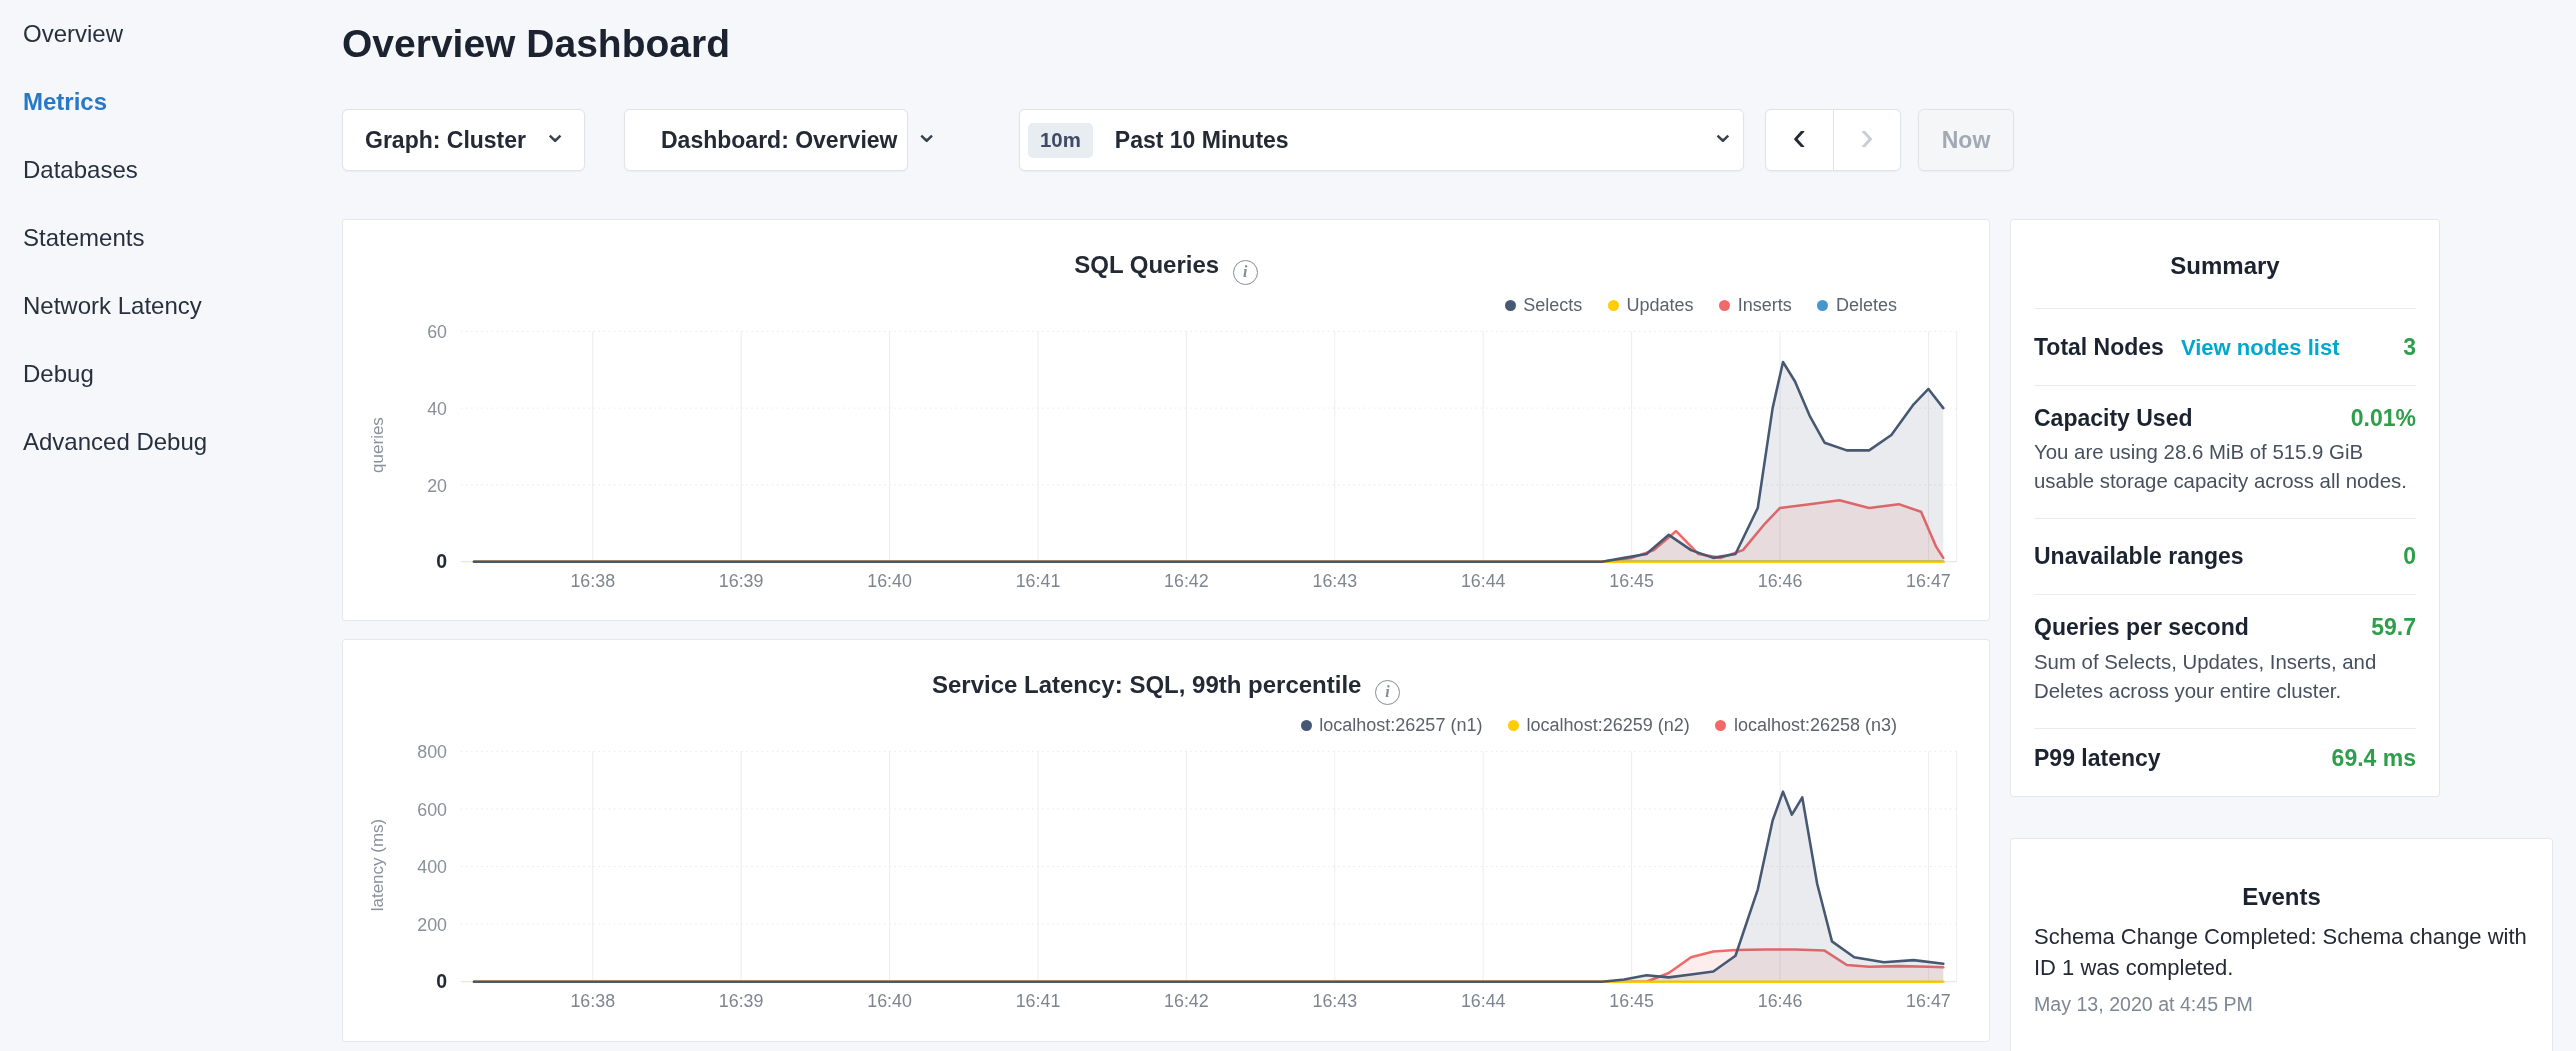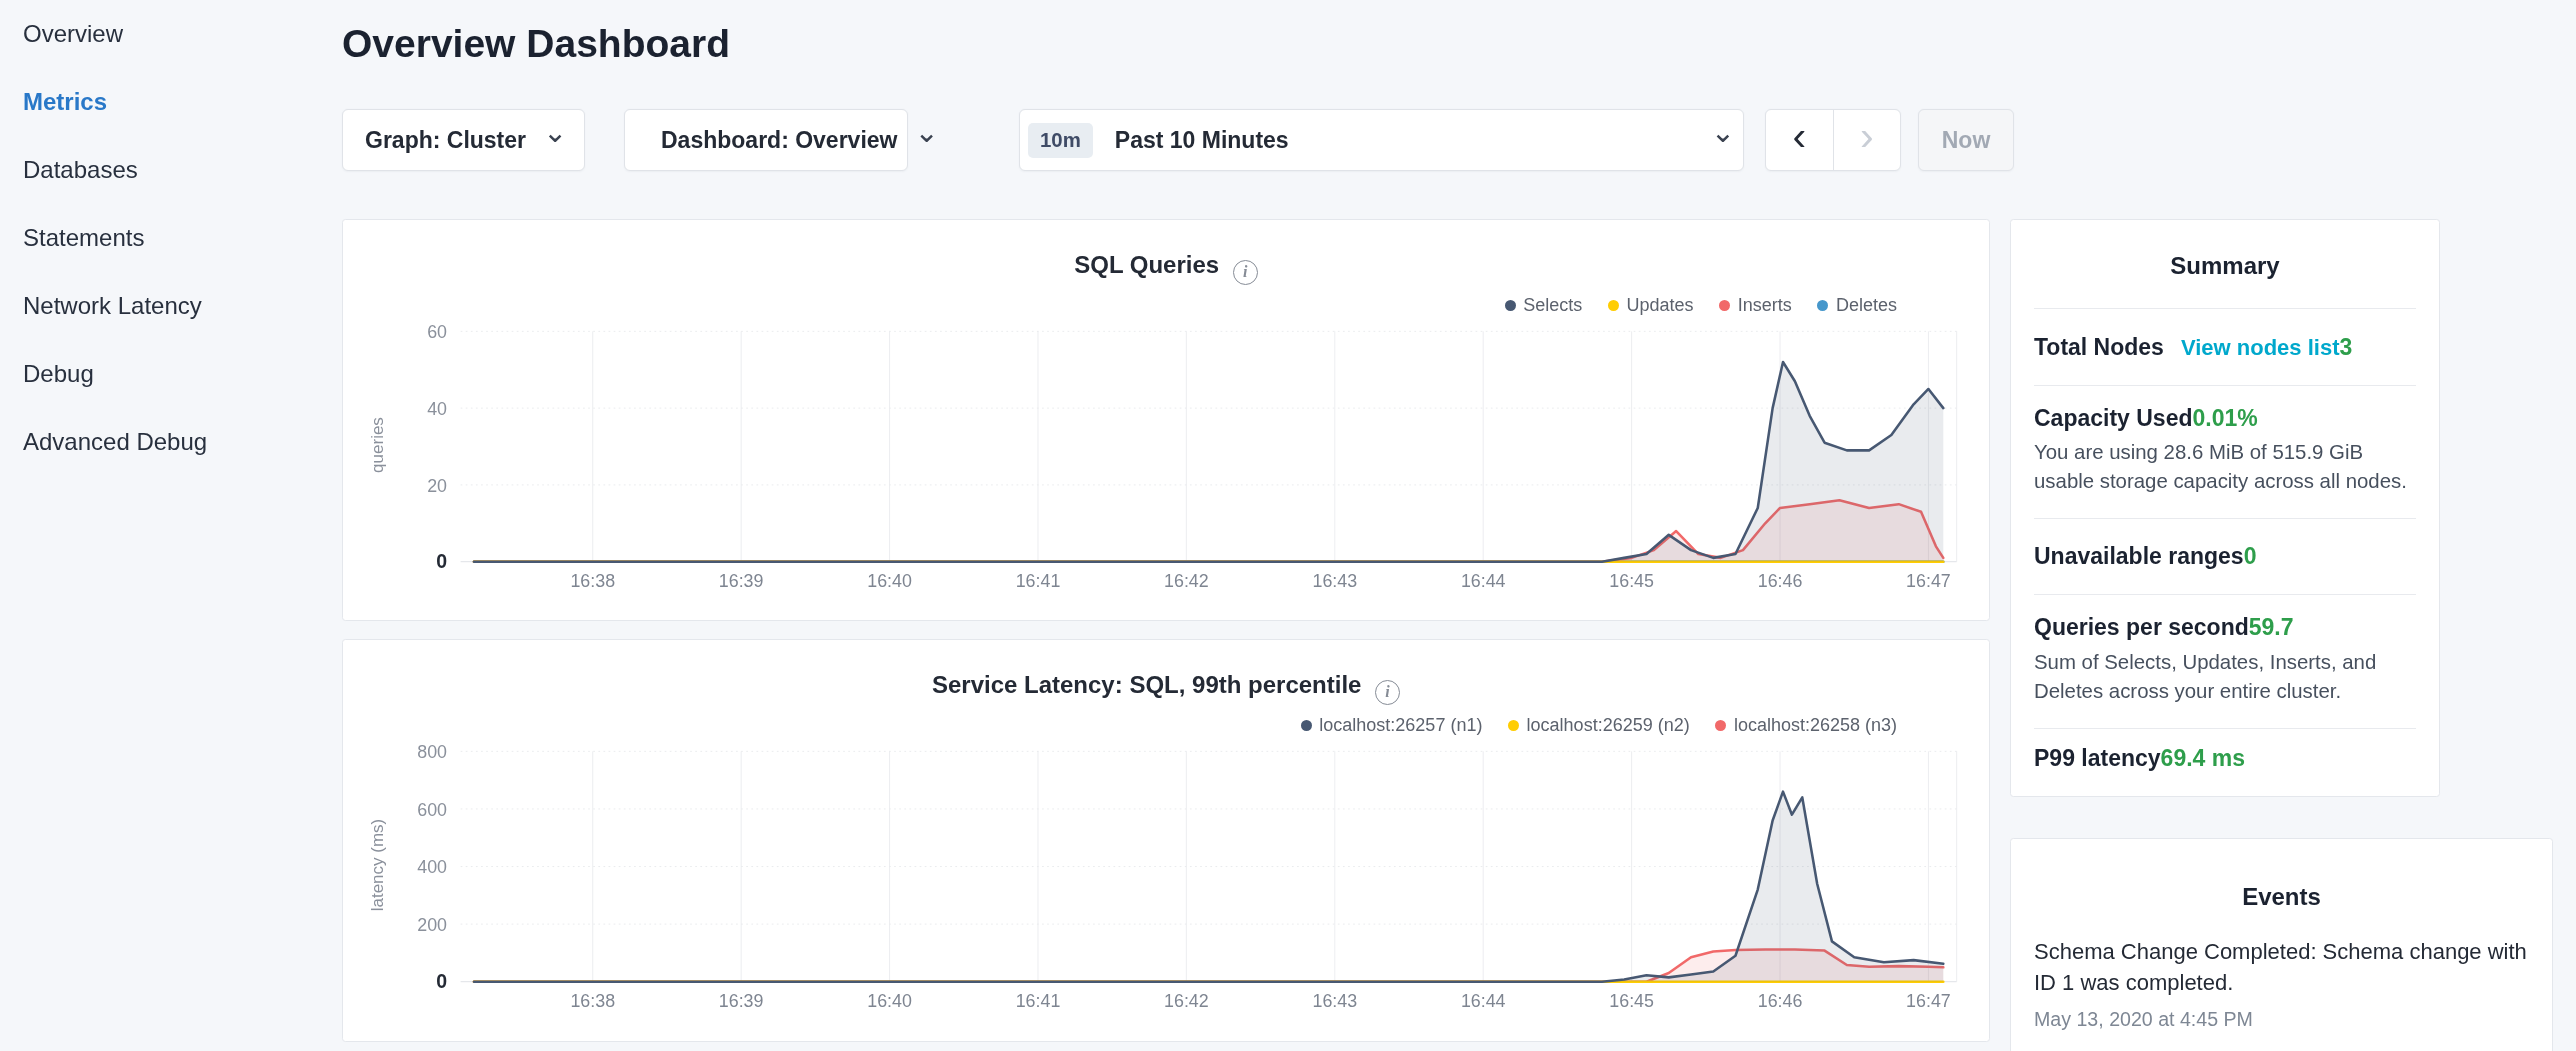--- a/index.html
+++ b/index.html
@@ -56,34 +56,34 @@
   .grid-v{stroke:#e8eaed;stroke-width:1}
   .grid-h{stroke:#e6e8eb;stroke-width:1;stroke-dasharray:2 4}
   .grid-zero{stroke:#d9dce1;stroke-width:1}
   text.xtick{fill:#7e8591;font-size:21px;text-anchor:middle}
   text.ytick{fill:#8a909b;font-size:21px;text-anchor:end}
   text.ytick.zero{fill:#242a35;font-weight:700;font-size:23px}
 
   
   .panel-title{text-align:center;padding-top:32px;font-size:24px;font-weight:700;height:88px;color:#1b2230}
   .srow{border-top:0.9px solid #e8eaee}
-  .srow-main{display:flex;align-items:center;height:100%}
+  .srow-main{display:flex;align-items:center;justify-content:space-between;height:100%}
   .srow.simple1{height:77px}
   .srow.simple2{height:76px}
   .srow.simple3{height:61px}
   .srow.withdesc{padding:18.7px 0 22px}
   .srow .label{font-size:23px;font-weight:700;color:#1b2230}
   .srow .value{font-size:23px;font-weight:700;color:#2e9e4b;white-space:nowrap}
   .srow .link{color:#00a8cc;font-weight:600;font-size:22px;margin-left:17px;cursor:pointer;white-space:nowrap}
   .srow .labelwrap{display:flex;align-items:baseline}
   .srow .desc{font-size:20.4px;color:#47505e;line-height:1.42;margin-top:6.8px}
   .withdesc .srow-main{height:auto}
 
   #events-card .panel-title{height:auto;padding-top:44px}
-  .event-msg{margin-top:25px;font-size:22px;color:#242a35;line-height:1.42}
+  .event-msg{margin-top:10px;font-size:22px;color:#242a35;line-height:1.42}
   .event-time{margin-top:10px;font-size:19.6px;color:#7e8794}
 </style>
 </head>
 <body>
 
 <div id="app">
 
   <div class="nav">
     <div class="nav-item">Overview</div>
     <div class="nav-item active">Metrics</div>

